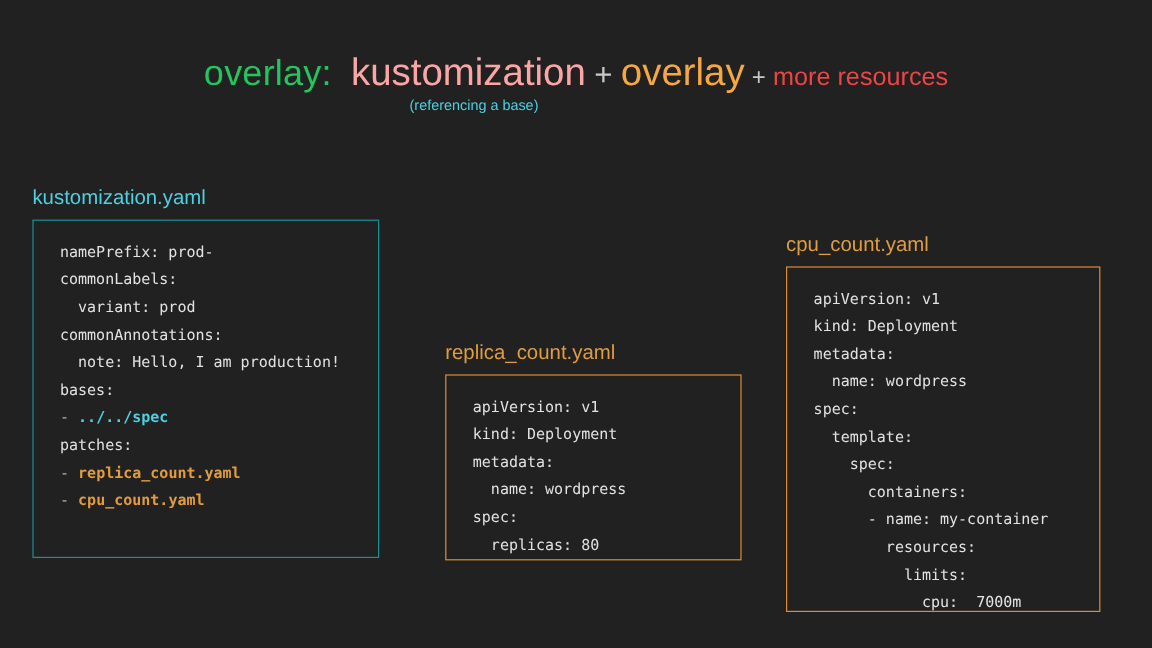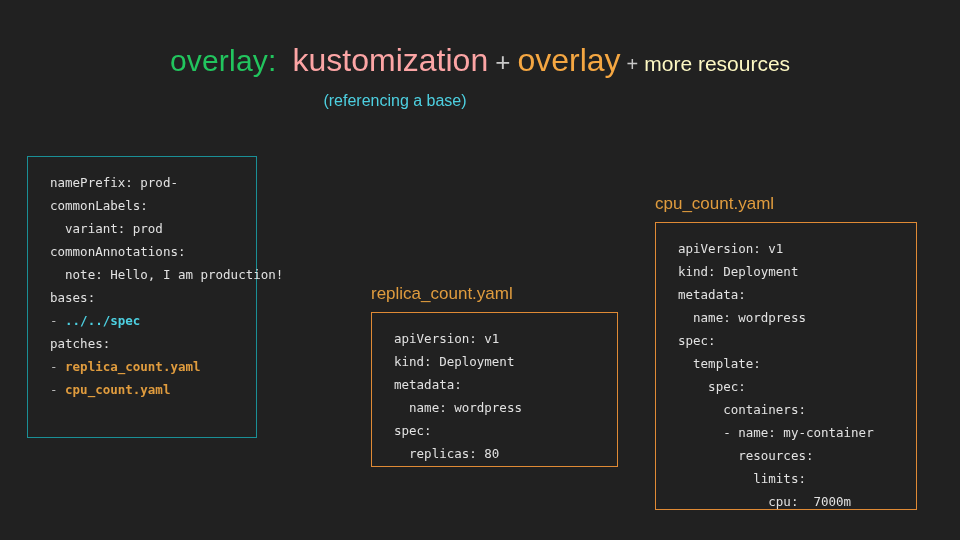--- a/index.html
+++ b/index.html
@@ -47,25 +47,25 @@
     font-size: 32px;
     color: #f5a742;
   }
   .t-plus2 {
     font-size: 20px;
     color: #c8c8c8;
     padding: 0 6px;
   }
   .t-more {
     font-size: 21px;
-    color: #fef9c3;
+    color: #ef4444;
   }
   #subtitle {
-    margin-top: 16px;
-    font-size: 16px;
+    margin-top: 4px;
+    font-size: 12px;
     color: #4dd0e1;
     text-align: center;
     padding-right: 170px;
   }
 
   
   .panel { position: absolute; }
   .panel-label {
     font-size: 17px;
     line-height: 1;
@@ -90,39 +90,40 @@
     line-height: 23px;
     color: #e2e2e2;
     white-space: pre;
   }
   pre.code .hl-cyan  { color: #4dd0e1; font-weight: bold; }
   pre.code .hl-amber { color: #e09c3e; font-weight: bold; }
   pre.code .dash     { color: #b8b8b8; }
 
   
   #panel-kustomization { left: 27px;  top: 156px; }
-  #panel-kustomization .code-box { width: 230px; height: 282px; }
+  #panel-kustomization .code-box { width: 289px; height: 282px; }
 
   #panel-replica { left: 371px; top: 285px; }
   #panel-replica .code-box { width: 247px; height: 155px; }
 
   #panel-cpu { left: 655px; top: 195px; }
   #panel-cpu .code-box { width: 262px; height: 288px; }
 </style>
 </head>
 <body>
 
 <div id="header">
   <div id="title-line">
     <span class="t-overlay">overlay:</span><span class="t-gap"></span><span class="t-kustomization">kustomization</span><span class="t-plus">+</span><span class="t-patches">overlay</span><span class="t-plus2">+</span><span class="t-more">more resources</span>
   </div>
   <div id="subtitle">(referencing a base)</div>
 </div>
 
 <div class="panel" id="panel-kustomization">
+  <div class="panel-label cyan">kustomization.yaml</div>
   <div class="code-box">
     <pre class="code">namePrefix: prod-
 commonLabels:
   variant: prod
 commonAnnotations:
   note: Hello, I am production!
 bases:
 <span class="dash">- </span><span class="hl-cyan">../../spec</span>
 patches:
 <span class="dash">- </span><span class="hl-amber">replica_count.yaml</span>

